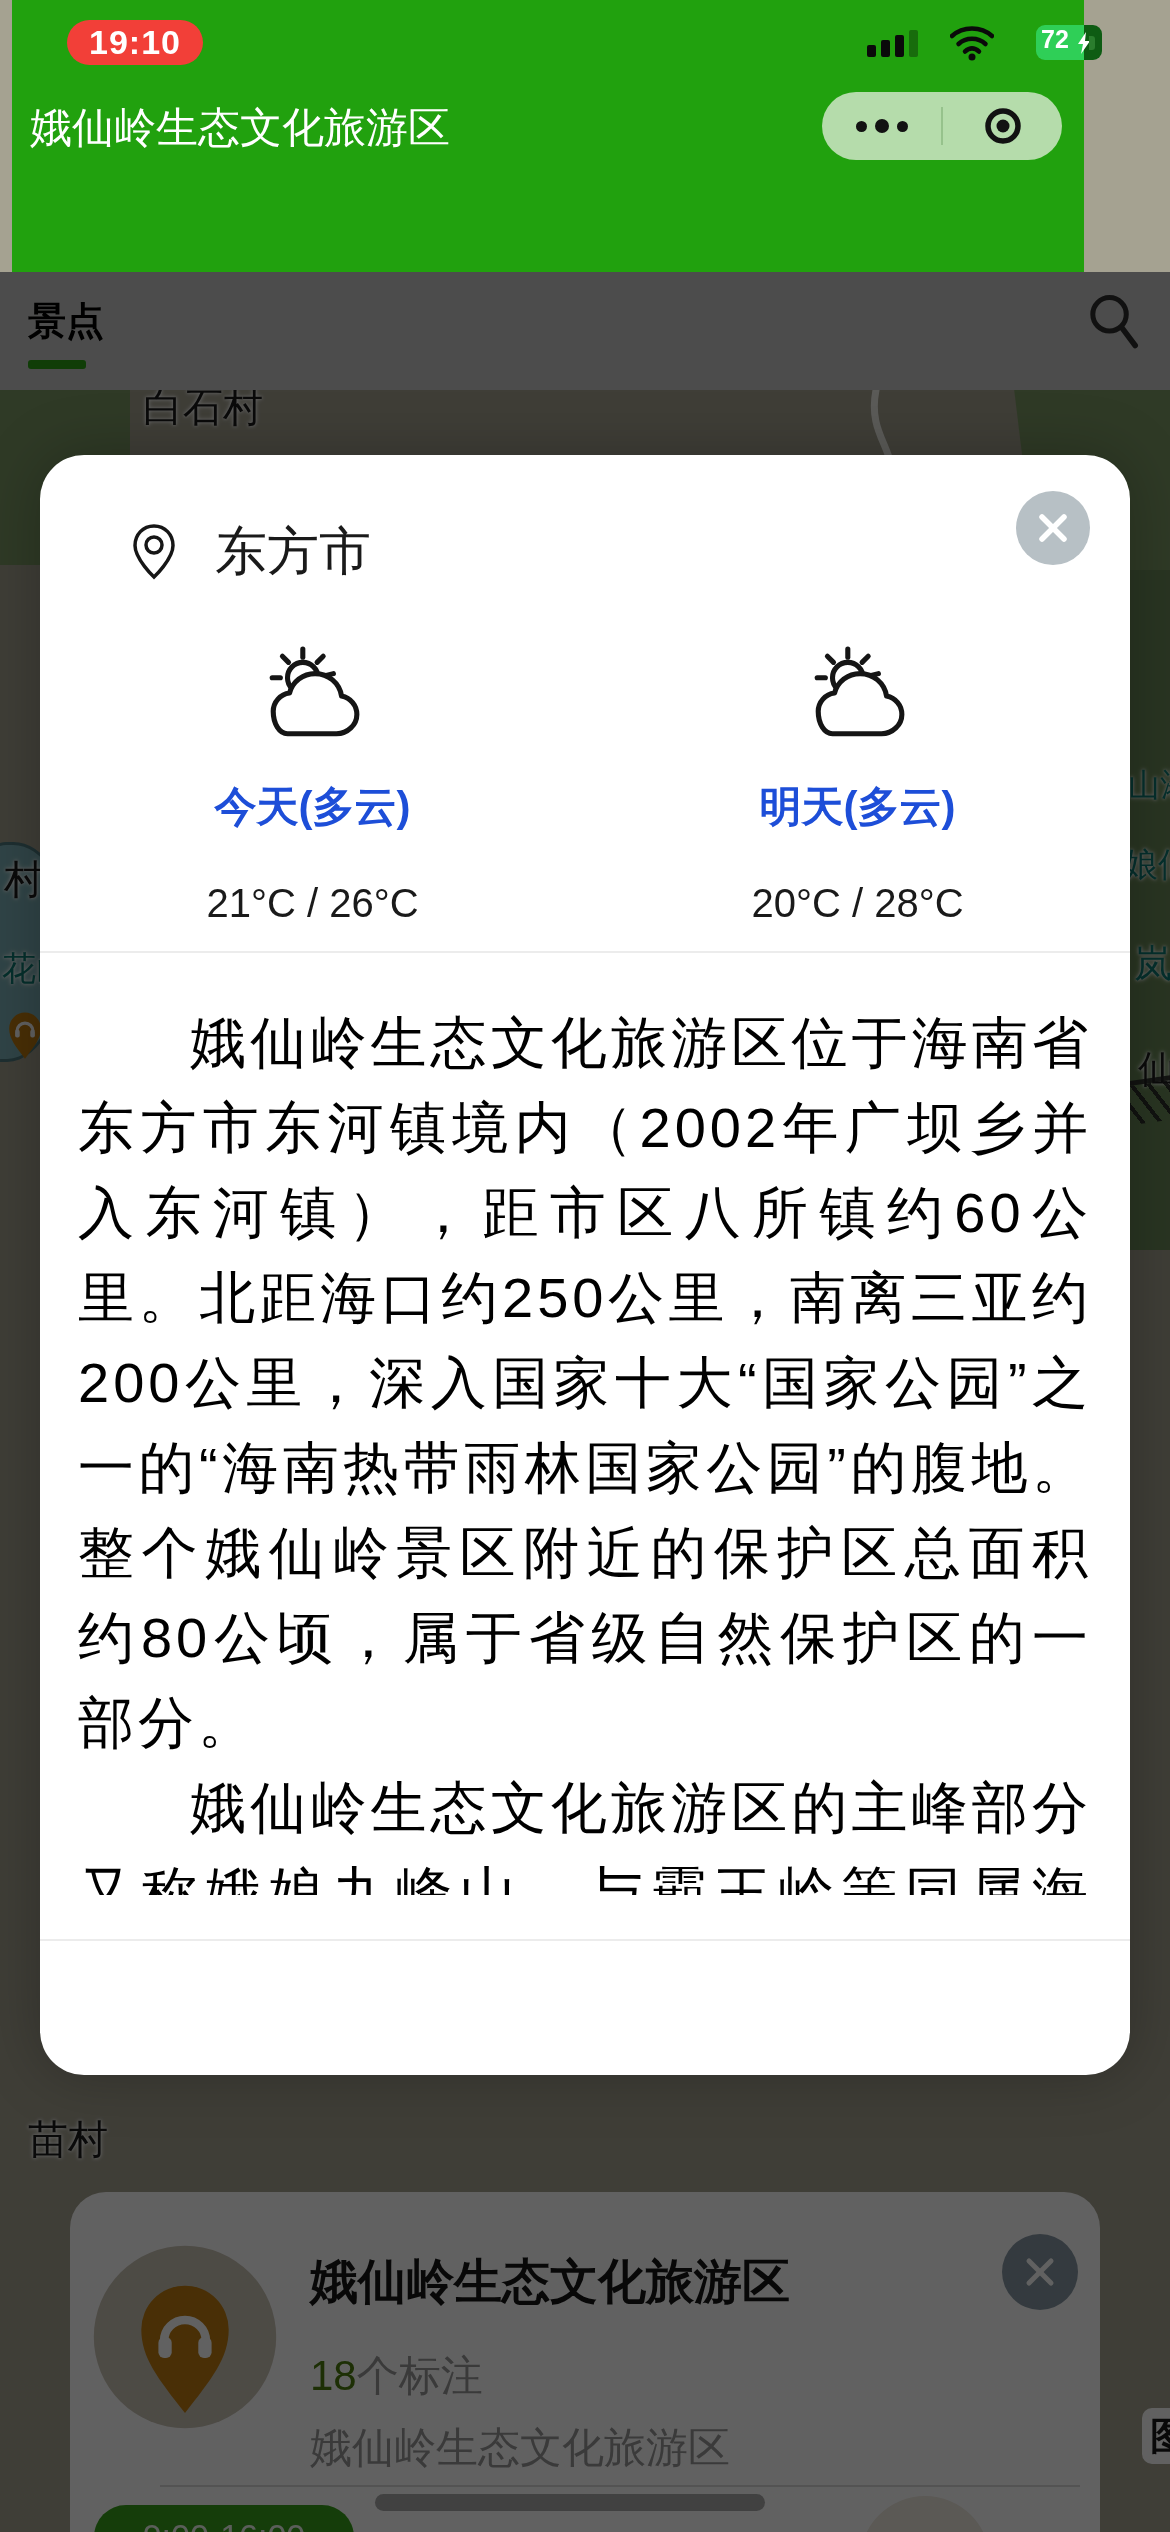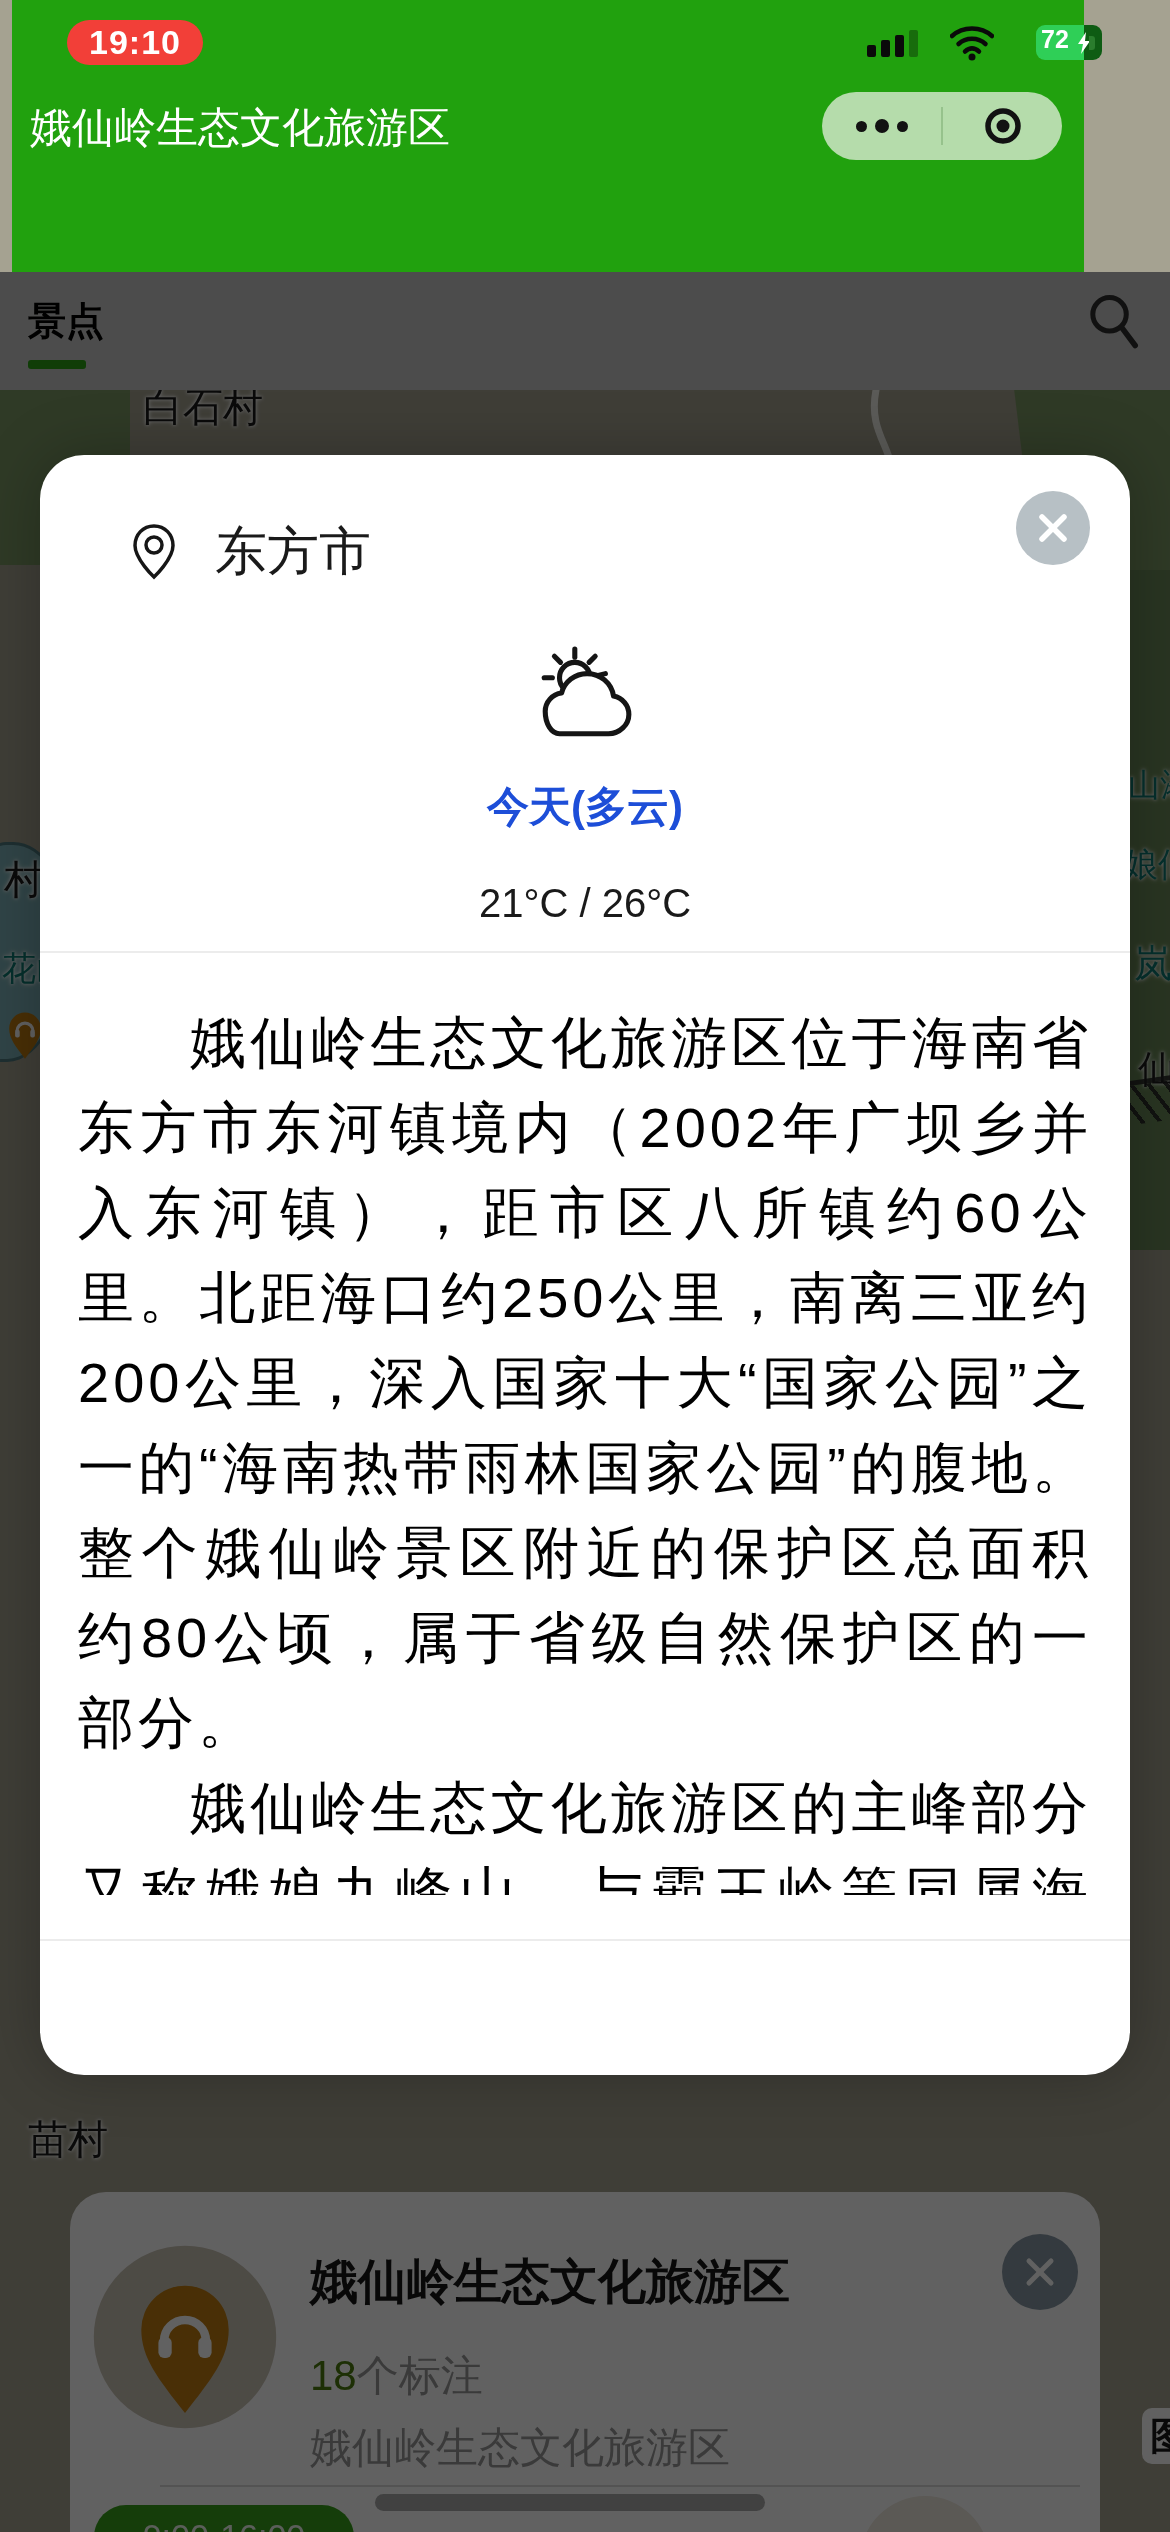--- a/index.html
+++ b/index.html
@@ -191,20 +191,35 @@
             <line x1="66" y1="13" x2="60" y2="19"></line>
               <line x1="16" y1="34" x2="24" y2="34"></line>
             <line x1="76" y1="30" x2="68" y2="32"></line>
           </g>
           <circle cx="46" cy="34" r="15" fill="#fff" stroke="#151515" stroke-width="5"></circle>
           <path d="M31 89 L79 89 C90 89 99 80 99 70 C99 61 93 54 84 52 C82 39 71 30 58 30 C46 30 36 38 33 49 C24 50 17 58 17 67 C17 79 23 89 31 89 Z" fill="#fff" stroke="#151515" stroke-width="5" stroke-linejoin="round"></path>
         </svg>
         <div class="wday">今天(多云)</div>
         <div class="wtemp">21°C / 26°C</div>
       </div>
+      <div class="wcol">
+        <svg width="116" height="102" viewBox="0 0 112 100">
+          <g fill="none" stroke="#151515" stroke-width="5" stroke-linecap="round">
+            <line x1="46" y1="6" x2="46" y2="14"></line>
+              <line x1="26" y1="13" x2="32" y2="19"></line>
+            <line x1="66" y1="13" x2="60" y2="19"></line>
+              <line x1="16" y1="34" x2="24" y2="34"></line>
+            <line x1="76" y1="30" x2="68" y2="32"></line>
+          </g>
+          <circle cx="46" cy="34" r="15" fill="#fff" stroke="#151515" stroke-width="5"></circle>
+          <path d="M31 89 L79 89 C90 89 99 80 99 70 C99 61 93 54 84 52 C82 39 71 30 58 30 C46 30 36 38 33 49 C24 50 17 58 17 67 C17 79 23 89 31 89 Z" fill="#fff" stroke="#151515" stroke-width="5" stroke-linejoin="round"></path>
+        </svg>
+        <div class="wday">明天(多云)</div>
+        <div class="wtemp">20°C / 28°C</div>
+      </div>
     </div>
     <div class="mdiv"></div>
     <div class="desc">
       <p>娥仙岭生态文化旅游区位于海南省东方市东河镇境内（2002年广坝乡并入东河镇），距市区八所镇约60公里。北距海口约250公里，南离三亚约200公里，深入国家十大“国家公园”之一的“海南热带雨林国家公园”的腹地。整个娥仙岭景区附近的保护区总面积约80公顷，属于省级自然保护区的一部分。</p>
       <p>娥仙岭生态文化旅游区的主峰部分又称娥娘九峰山，与霸王岭等同属海南三大山脉之一的雅加大岭山脉的一部分。娥娘九峰山东西长约13公里，南北宽约9公里，最高海拔1238米。9座山峰组成，垂直高耸，忽高忽低，像一条盘在地面上的巨龙，常有云雾缭绕，超</p>
     </div>
     <div class="fdiv"></div>
   </div>
 
   <div id="topbar">

